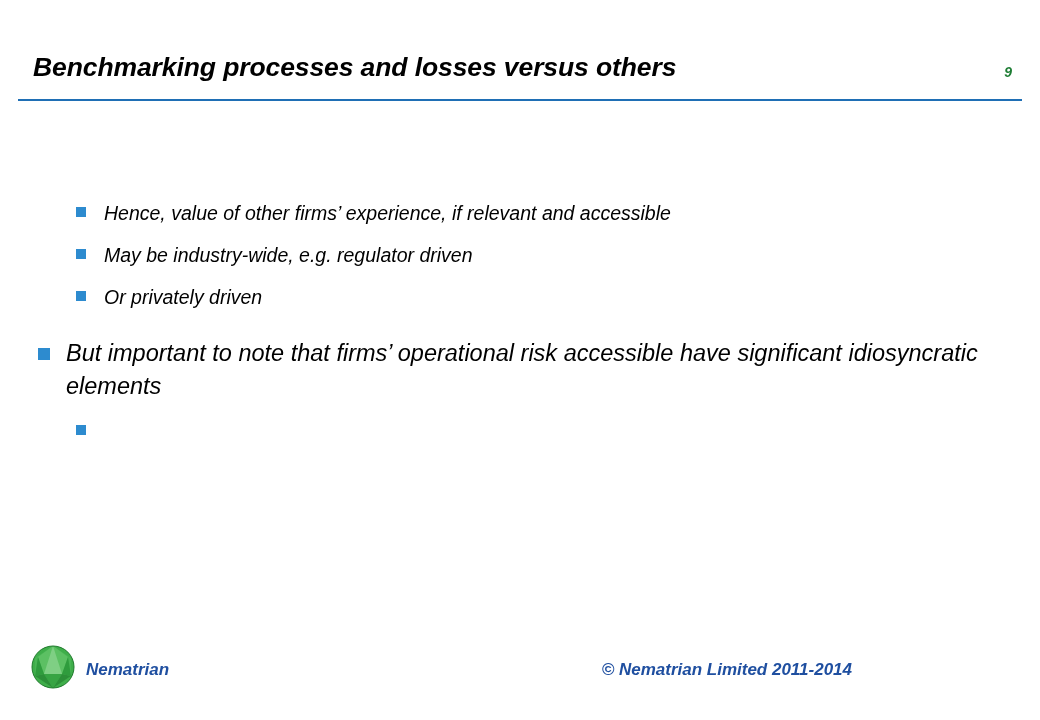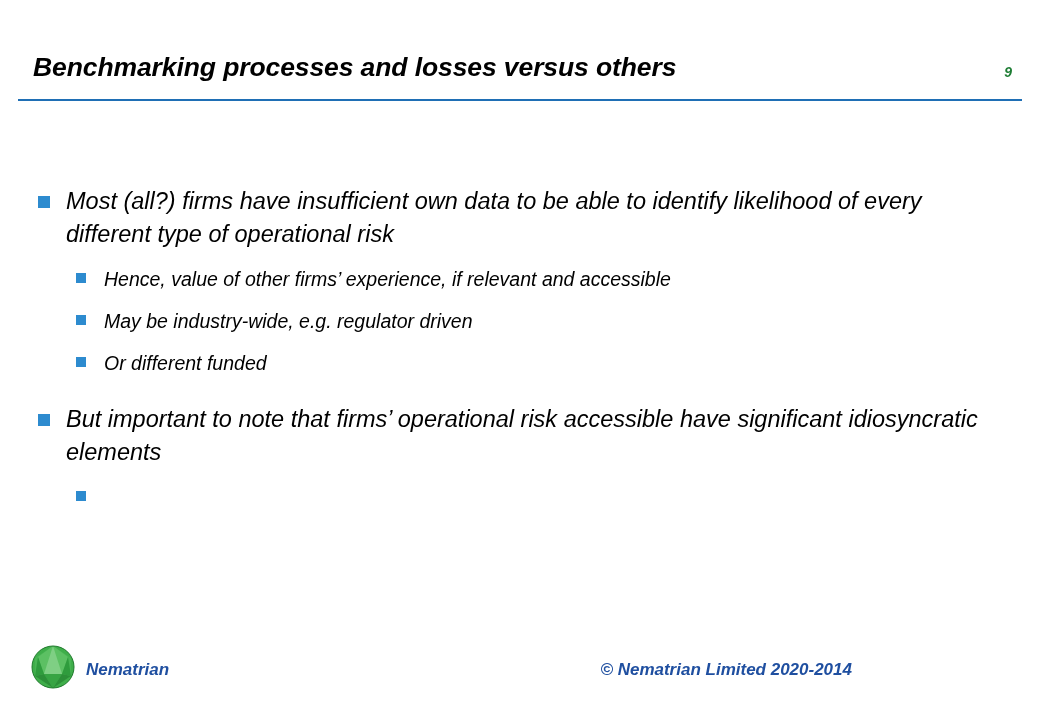--- a/index.html
+++ b/index.html
@@ -157,38 +157,34 @@
 <div class="slide">
 
   <div class="header">
     <div class="slide-title">Benchmarking processes and losses versus others</div>
     <div class="slide-number">9</div>
     <div class="header-rule"></div>
   </div>
 
   <div class="body">
 
-    <div class="bullet lvl1">
-      <span class="marker"></span>
-      <span class="text">Most (all?) firms have insufficient own data to be able to identify likelihood of every different type of operational risk</span>
-    </div>
 
     <div class="bullet lvl2 gap-before">
       <span class="marker"></span>
       <span class="text">Hence, value of other firms’ experience, if relevant and accessible</span>
     </div>
 
     <div class="bullet lvl2 gap-before">
       <span class="marker"></span>
       <span class="text">May be industry-wide, e.g. regulator driven</span>
     </div>
 
     <div class="bullet lvl2 gap-before gap-after-group">
       <span class="marker"></span>
-      <span class="text">Or different funded</span>
+      <span class="text">Or privately driven</span>
     </div>
 
     <div class="bullet lvl1">
       <span class="marker"></span>
       <span class="text">But important to note that firms’ operational risk accessible have significant idiosyncratic elements</span>
     </div>
 
     <div class="bullet lvl2 gap-before">
       <span class="marker"></span>
     </div>
@@ -204,16 +200,16 @@
         <polygon points="23,2 32,30 14,30" fill="#7fcf84"></polygon>
         <polygon points="8,13 14,30 5,32" fill="#2f9c3d"></polygon>
         <polygon points="38,13 41,32 32,30" fill="#2f9c3d"></polygon>
         <polygon points="14,30 32,30 23,44" fill="#37a443"></polygon>
         <polygon points="5,32 14,30 23,44" fill="#2c8f38"></polygon>
         <polygon points="41,32 23,44 32,30" fill="#2c8f38"></polygon>
         <circle cx="23" cy="23" r="21" fill="none" stroke="#1f7a2c" stroke-width="1"></circle>
       </svg>
     </span>
     <span class="logo-text">Nematrian</span>
-    <span class="copyright">© Nematrian Limited 2020-2014</span>
+    <span class="copyright">© Nematrian Limited 2011-2014</span>
   </div>
 
 </div>
 
 </body></html>

